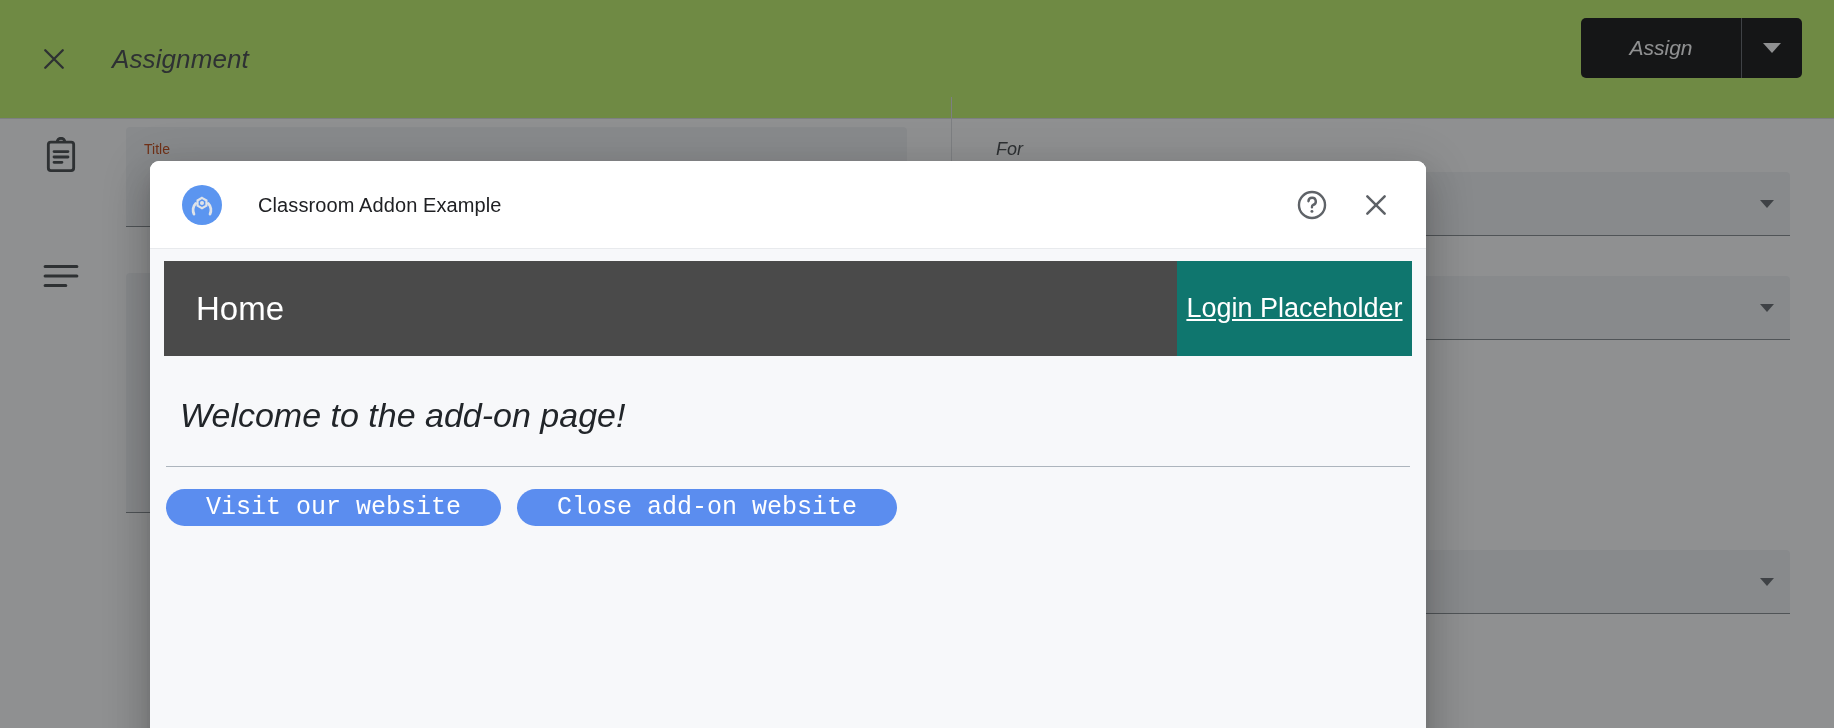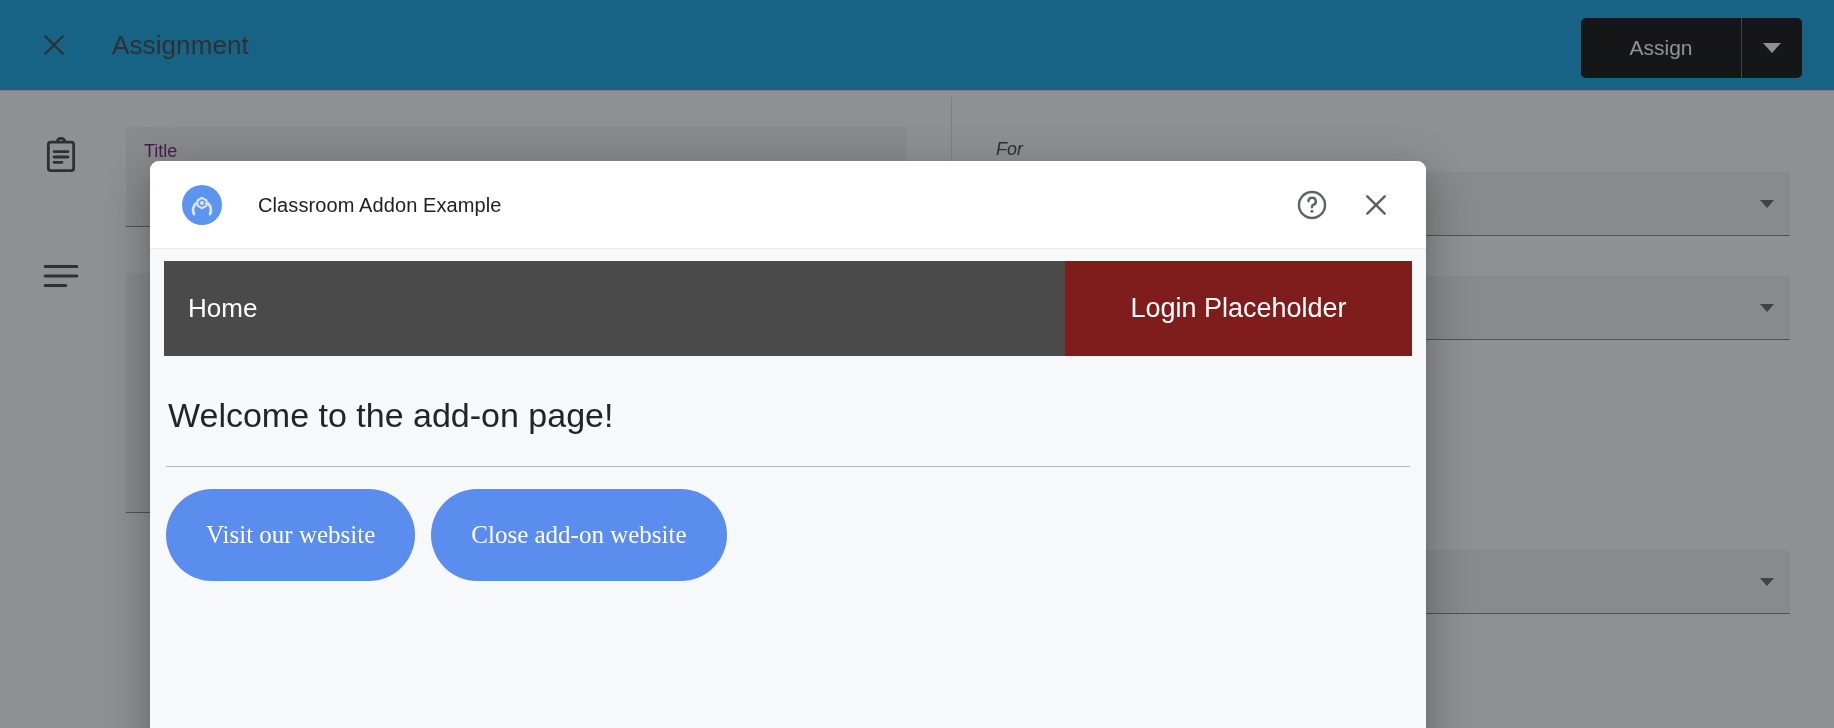--- a/index.html
+++ b/index.html
@@ -10,24 +10,24 @@
     background: #ffffff;
   }
 
   
   .bg-root {
     position: absolute; inset: 0;
     background: #ffffff;
   }
 
   .bg-topbar {
-    position: absolute; left: 0; top: 0; width: 1834px; height: 91px;
-    background: #0ea5e9;
+    position: absolute; left: 0; top: 0; width: 1834px; height: 119px;
+    background: #bef264;
     border-bottom: 1px solid #dadce0;
-    display: flex; align-items: center;
+    display: flex; align-items: center; font-style: italic;
   }
   .bg-topbar-close {
     margin-left: 30px; width: 48px; height: 48px;
     display: flex; align-items: center; justify-content: center;
     border-radius: 50%;
   }
   .bg-topbar-title {
     margin-left: 34px;
     font-size: 26px; color: #3c4043; letter-spacing: .1px;
   }
@@ -60,21 +60,21 @@
 
   .bg-icon-col { position: absolute; left: 42px; top: 40px; width: 60px; }
   .bg-field-col { position: absolute; left: 126px; top: 30px; right: 44px; }
 
   .bg-field {
     background: #f1f3f4; border-radius: 4px 4px 0 0;
     border-bottom: 1px solid #80868b;
     padding: 14px 18px 10px 18px;
     margin-bottom: 46px;
   }
-  .bg-field-label { font-size: 18px; color: #701a75; }
+  .bg-field-label { font-size: 14px; color: #c2410c; }
   .bg-field-tall { height: 100px; }
   .bg-field-xtall { height: 240px; }
 
   .bg-right-label { font-size: 18px; color: #3c4043; margin: 42px 0 12px 44px; font-style: italic; }
   .bg-select {
     margin: 0 44px 40px 44px;
     background: #f1f3f4; border-radius: 4px 4px 0 0;
     border-bottom: 1px solid #80868b;
     height: 64px; display: flex; align-items: center;
     justify-content: space-between; padding: 0 16px;
@@ -141,49 +141,49 @@
     overflow: hidden;
   }
   .navbar {
     display: flex; align-items: stretch;
     height: 95px;
     background: #4a4a4a;
   }
   .navbar-brand {
     flex: 1;
     display: flex; align-items: center;
-    padding-left: 24px;
-    color: #ffffff; font-size: 26px;
+    padding-left: 32px;
+    color: #ffffff; font-size: 33px;
   }
   .navbar-login {
-    width: 347px;
-    background: #7f1d1d;
-    display: flex; align-items: center; justify-content: center;
-    color: #ffffff; font-size: 27px;
+    width: 235px;
+    background: #0f766e;
+    display: flex; align-items: center; justify-content: center;
+    color: #ffffff; font-size: 27px; text-decoration: underline;
   }
   .content-area { padding: 0 2px; }
   .page-heading {
     font-size: 34px; color: #212529;
-    margin: 40px 0 0 2px; font-weight: normal;
+    margin: 40px 0 0 14px; font-weight: normal; font-style: italic;
   }
   .page-paragraph {
     font-size: 25px; color: #212529;
     margin: 48px 0 0 2px;
   }
   .divider-rule {
     border: 0; border-top: 1px solid #adb5bd;
     margin: 31px 0 0 0;
   }
   .btn-row { display: flex; gap: 16px; margin-top: 22px; }
   .btn-pill {
     background: #5b8def; color: #ffffff;
     border: none; border-radius: 999px;
     font-size: 25px;
-    padding: 32px 40px;
-    font-family: Liberation Serif, serif;
+    padding: 4px 40px;
+    font-family: Liberation Mono, monospace;
   }
 </style>
 </head>
 <body>
 
 <div class="bg-root">
 
   <div class="bg-topbar">
     <div class="bg-topbar-close">
       <svg width="30" height="30" viewBox="0 0 24 24">

